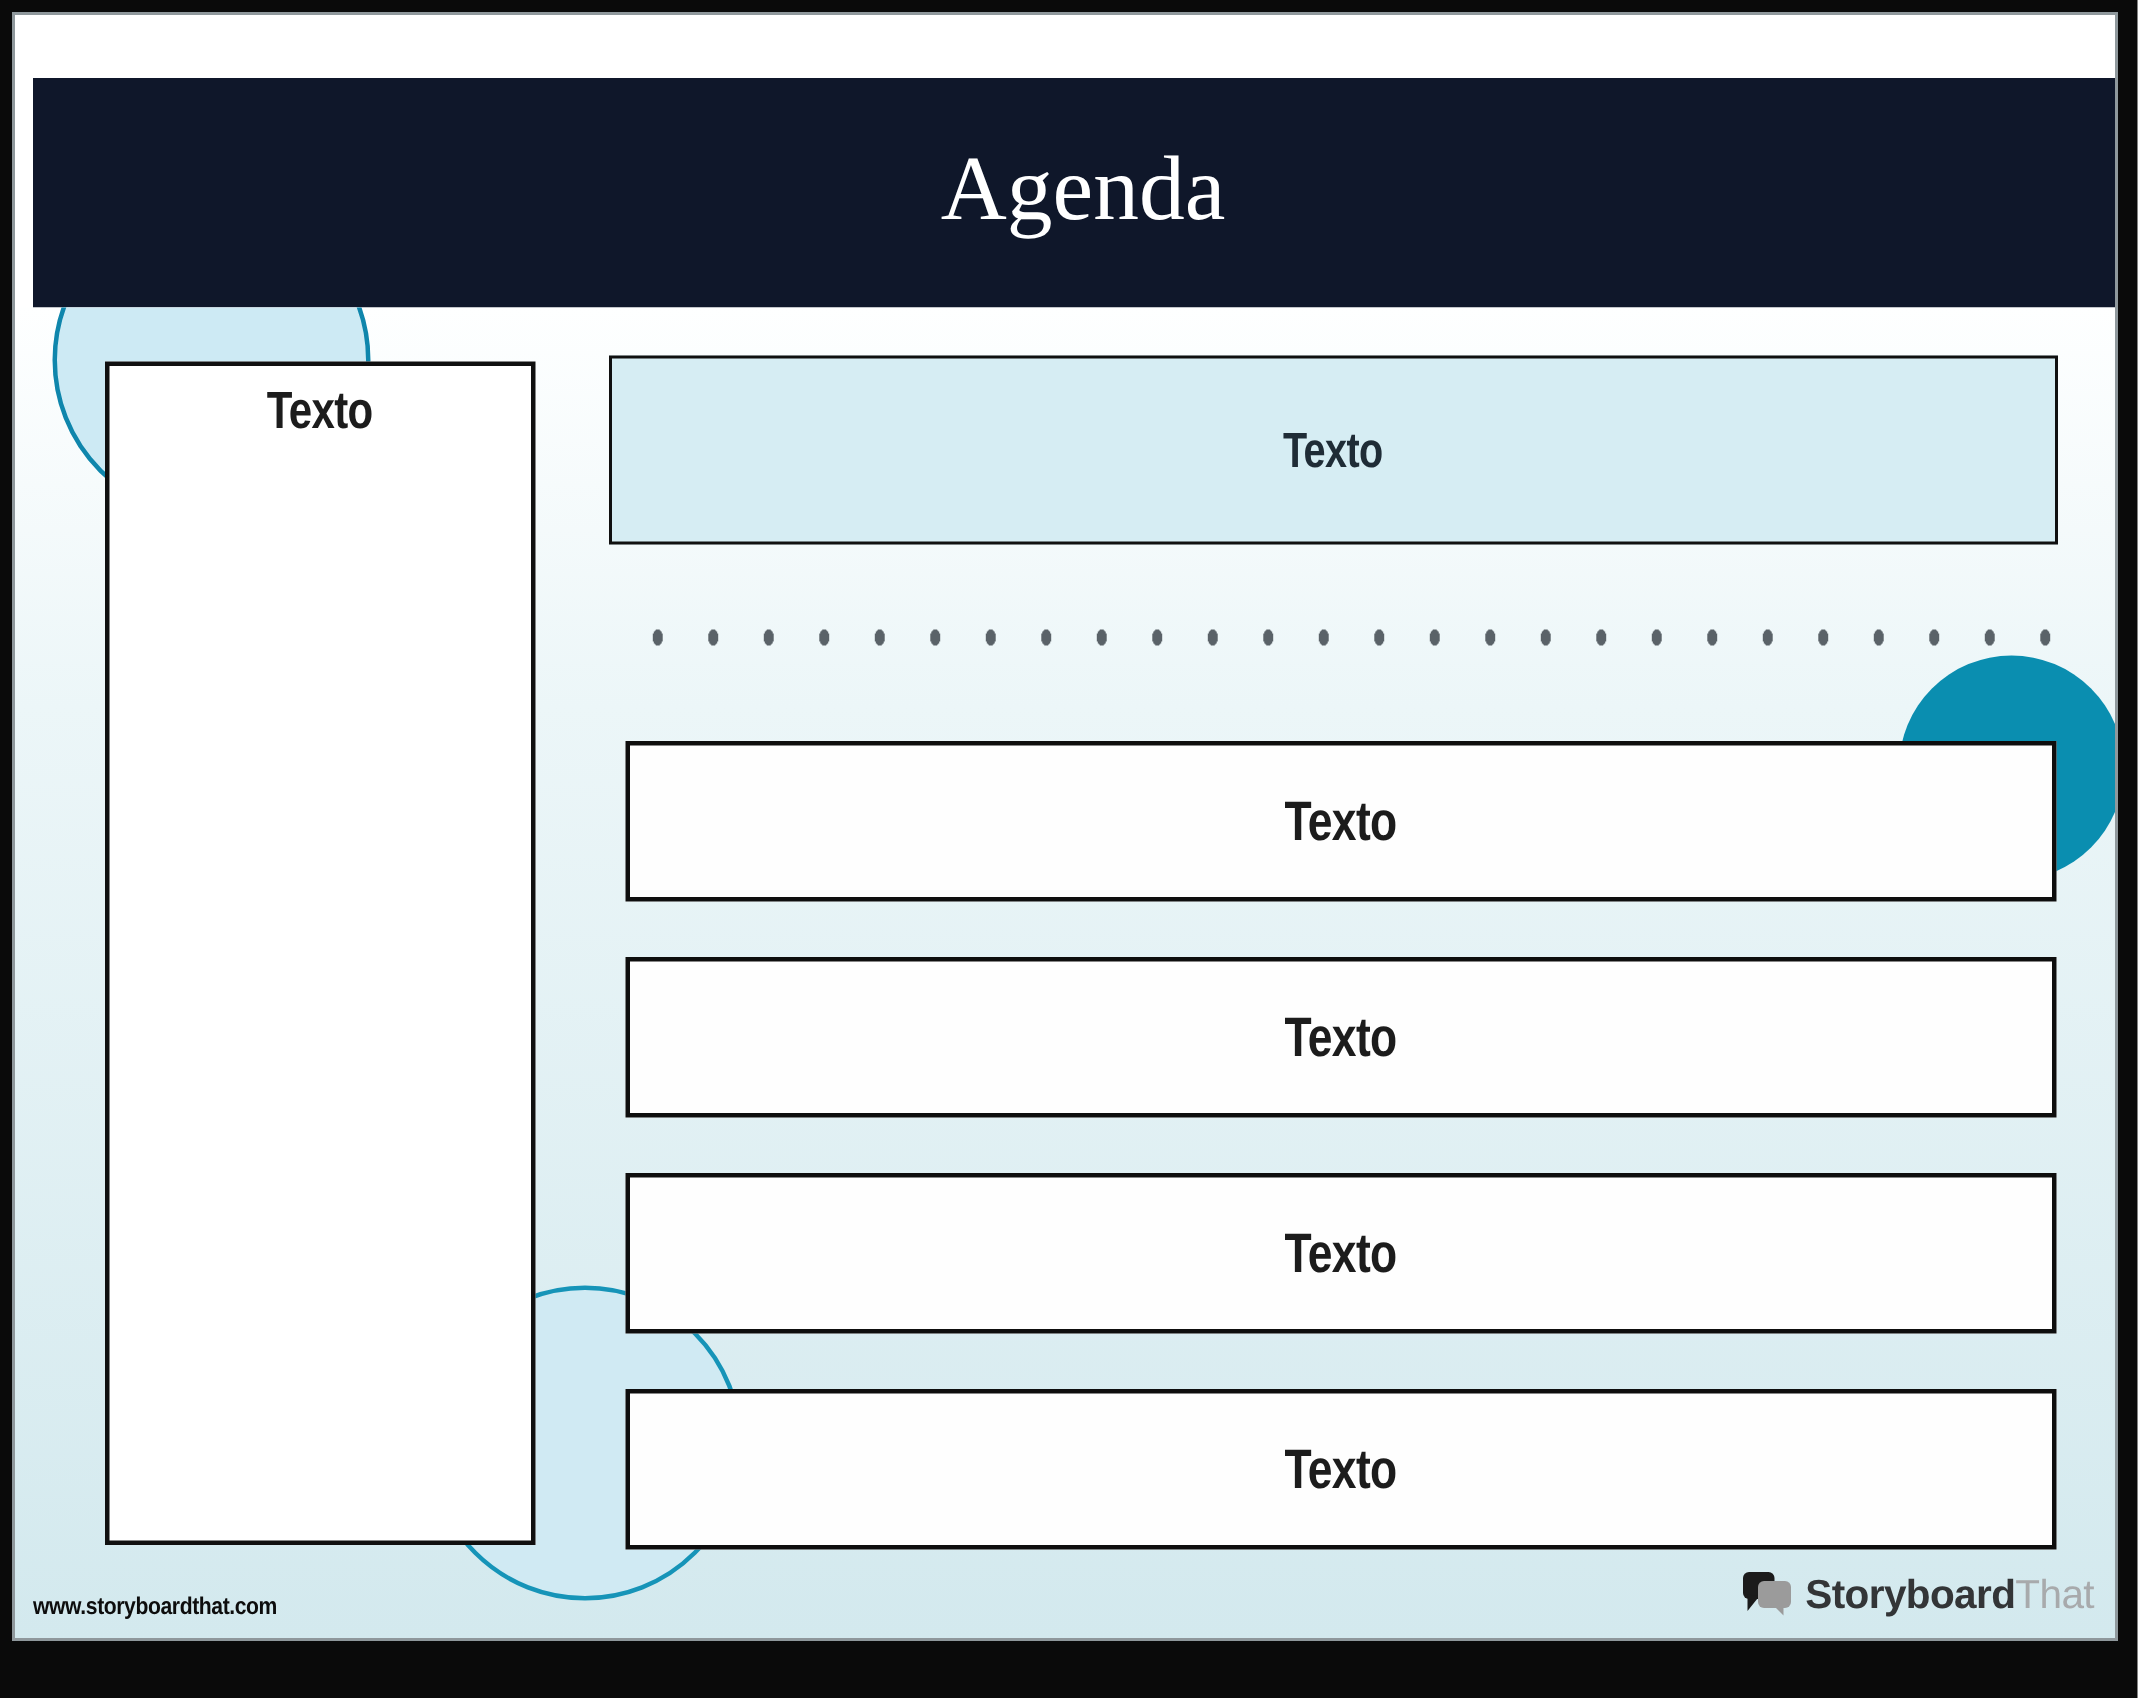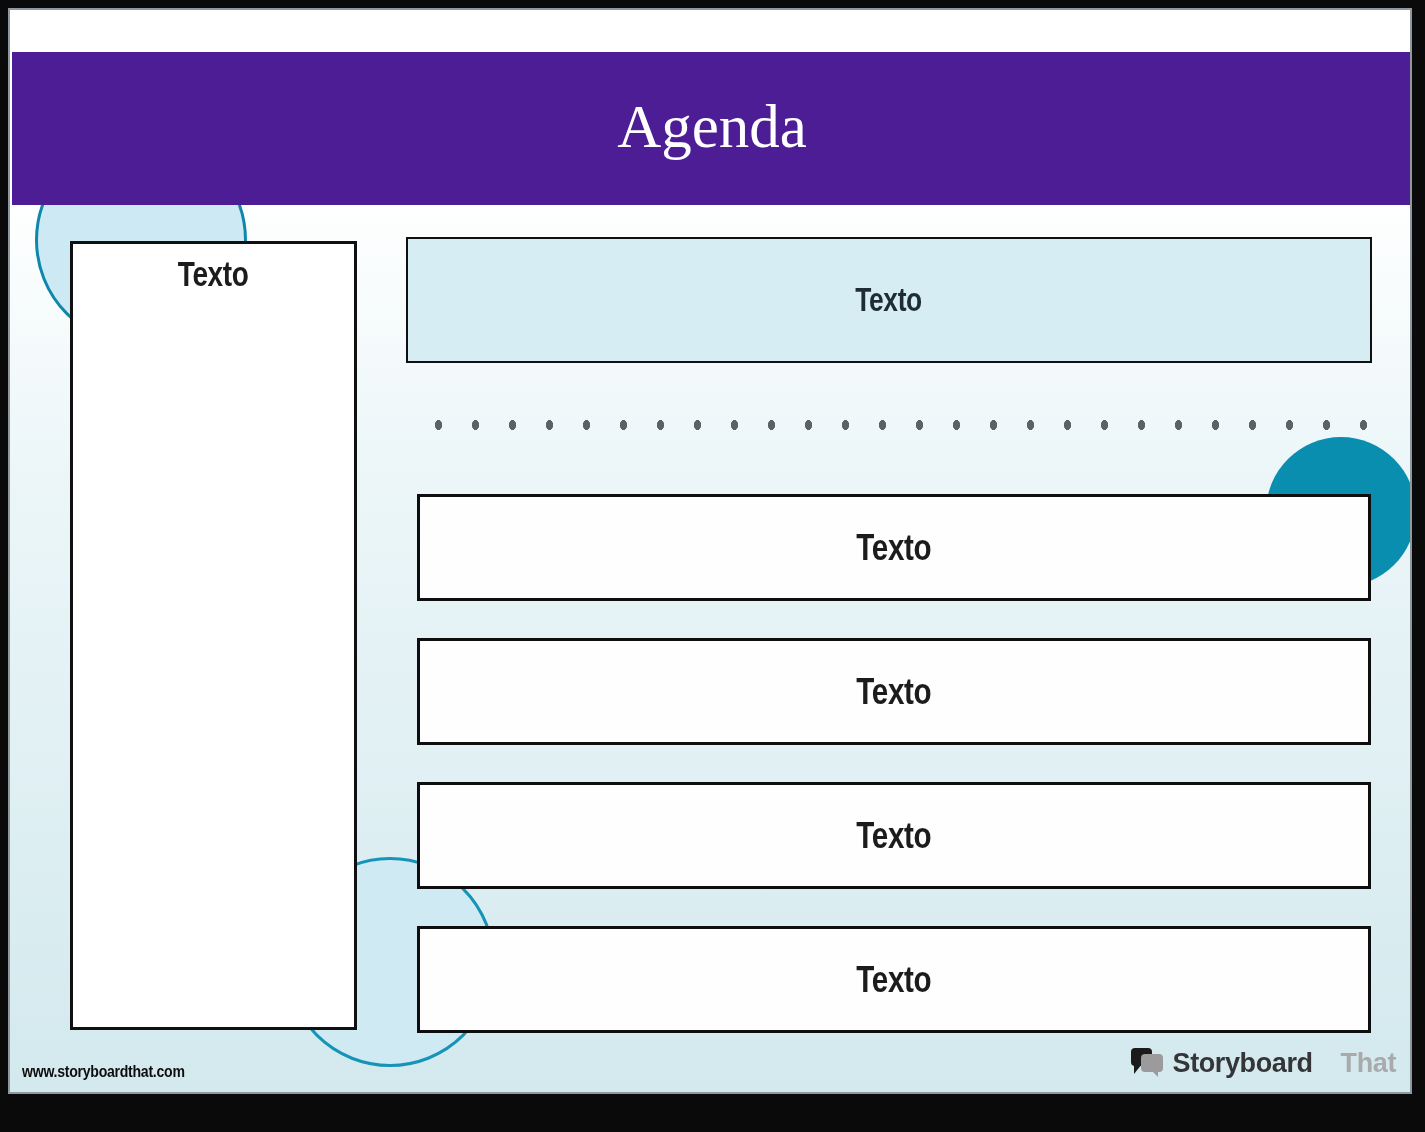--- a/index.html
+++ b/index.html
@@ -19,22 +19,22 @@
     border:2px solid #8f989c;
     overflow:hidden;
   }
 
   .strip-top {
     position:absolute; left:0; top:0; width:100%; height:42px;
     background:#ffffff;
   }
 
   .banner {
-    position:absolute; left:2px; top:42px; width:100%; height:153px;
-    background:#4c1d95;
+    position:absolute; left:12px; top:42px; width:100%; height:153px;
+    background:#0f172a;
   }
   .banner-title {
     width:100%; height:153px; line-height:150px;
     text-align:center;
     font-family:"Liberation Serif", serif;
     font-weight:400;
     font-size:61px;
     color:#ffffff;
   }
 
@@ -114,21 +114,21 @@
   }
 
   .brand {
     position:absolute; right:14px; top:842px;
     display:flex; align-items:center; gap:7px;
   }
   .brand-text {
     font-size:27px; font-weight:600; letter-spacing:-0.4px;
     color:#333537;
   }
-  .brand-text .that { color:#a8aaac; font-weight:700;padding-left:28px; }
+  .brand-text .that { color:#a8aaac; font-weight:400; }
 </style>
 </head>
 <body>
 
 <div class="page">
 
   <div class="strip-top"></div>
 
   <div class="banner">
     <div class="banner-title">Agenda</div>

